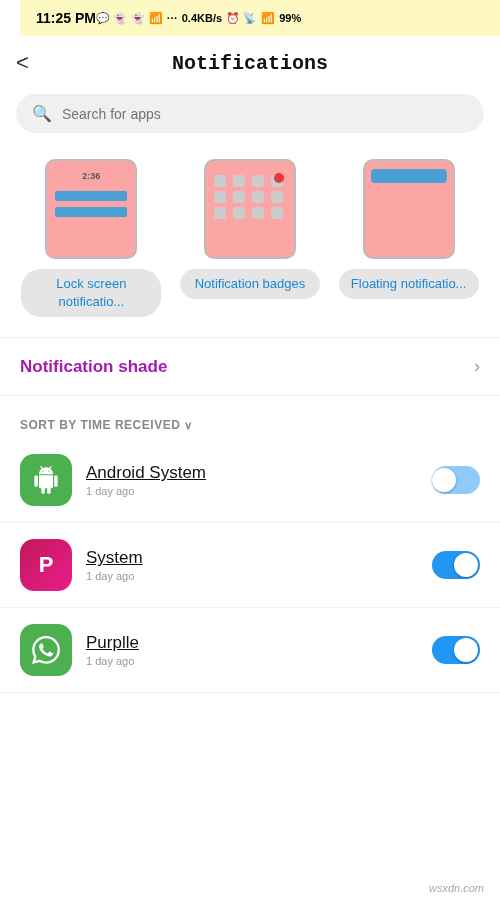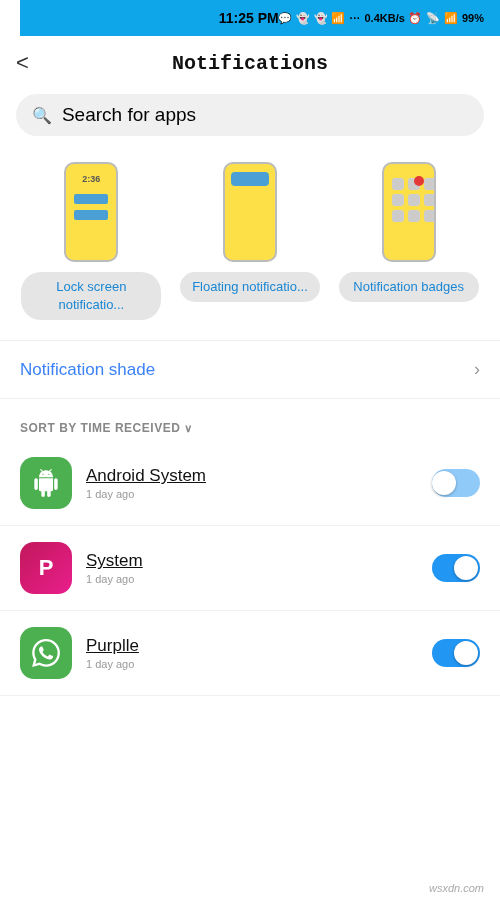--- a/index.html
+++ b/index.html
@@ -6,25 +6,25 @@
     body {
       width: 500px;
       min-height: 914px;
       font-family: 'Segoe UI', Arial, sans-serif;
       background: #ffffff;
       overflow-x: hidden;
     }
 
     
     .status-bar {
-      background: #0ea5e9;
+      background: #fef9c3;
       height: 36px;
       display: flex;
       align-items: center;
-      justify-content: flex-end;
+      justify-content: flex-start;
       padding: 0 16px;
       font-size: 13px;
       font-weight: 600;
       margin-left: 20px;
     }
     .status-time { font-weight: 700; font-size: 14px; }
     .status-icons { display: flex; align-items: center; gap: 4px; font-size: 11px; }
 
     
     .header {
@@ -55,43 +55,43 @@
     }
     .search-bar {
       background: #f0f0f0;
       border-radius: 24px;
       display: flex;
       align-items: center;
       padding: 10px 16px;
       gap: 10px;
     }
     .search-icon-wrap { color: #888; font-size: 16px; }
-    .search-input-fake { color: #000000; font-size: 19px; text-align: right; }
+    .search-input-fake { color: #737373; font-size: 14px; text-align: right; }
 
     
     .notif-cards {
       display: flex;
       justify-content: space-around;
       padding: 10px 12px 20px 12px;
     }
     .notif-card {
       display: flex;
       flex-direction: column;
       align-items: center;
       gap: 10px;
       width: 140px;
       cursor: pointer;
     }
     .card-phone {
-      width: 54px;
+      width: 92px;
       height: 100px;
       border: 2px solid #bbb;
       border-radius: 10px;
       position: relative;
-      background: #fde047;
+      background: #fca5a5;
       overflow: hidden;
     }
     
     .lock-time {
       position: absolute;
       top: 10px;
       left: 50%;
       transform: translateX(-50%);
       font-size: 9px;
       color: #555;
@@ -167,22 +167,22 @@
       align-items: center;
       justify-content: space-between;
       padding: 18px 20px;
       cursor: pointer;
       border-top: 1px solid #eeeeee;
       border-bottom: 1px solid #eeeeee;
       margin: 0 0 8px 0;
     }
     .shade-label {
       font-size: 17px;
-      color: #3b82f6;
-      font-weight: 400;
+      color: #a21caf;
+      font-weight: 700;
     }
     .chevron-right { font-size: 18px; color: #999; }
 
     
     .sort-section {
       padding: 14px 20px 6px 20px;
     }
     .sort-label {
       font-size: 12px;
       color: #888;
@@ -296,44 +296,44 @@
     <div class="card-phone">
       <span class="lock-time">2:36</span>
       <div class="lock-bar1"></div>
       <div class="lock-bar2"></div>
     </div>
     <div class="card-label">Lock screen notificatio...</div>
   </div>
 
   <div class="notif-card">
     <div class="card-phone">
-      <div class="float-bar-top"></div>
-    </div>
-    <div class="card-label">Floating notificatio...</div>
+      <div class="badge-grid">
+        <div class="badge-dot"></div>
+        <div class="badge-dot"></div>
+        <div class="badge-dot"></div>
+        <div class="badge-dot"></div>
+        <div class="badge-dot"></div>
+        <div class="badge-dot"></div>
+        <div class="badge-dot"></div>
+        <div class="badge-dot"></div>
+        <div class="badge-dot"></div>
+        <div class="badge-dot"></div>
+        <div class="badge-dot"></div>
+        <div class="badge-dot"></div>
+      </div>
+      <div class="badge-red"></div>
+    </div>
+    <div class="card-label">Notification badges</div>
   </div>
 
   <div class="notif-card">
     <div class="card-phone">
-      <div class="badge-grid">
-        <div class="badge-dot"></div>
-        <div class="badge-dot"></div>
-        <div class="badge-dot"></div>
-        <div class="badge-dot"></div>
-        <div class="badge-dot"></div>
-        <div class="badge-dot"></div>
-        <div class="badge-dot"></div>
-        <div class="badge-dot"></div>
-        <div class="badge-dot"></div>
-        <div class="badge-dot"></div>
-        <div class="badge-dot"></div>
-        <div class="badge-dot"></div>
-      </div>
-      <div class="badge-red"></div>
-    </div>
-    <div class="card-label">Notification badges</div>
+      <div class="float-bar-top"></div>
+    </div>
+    <div class="card-label">Floating notificatio...</div>
   </div>
 
 </div>
 
 <div class="shade-row">
   <span class="shade-label">Notification shade</span>
   <span class="chevron-right">›</span>
 </div>
 
 <div class="sort-section">

